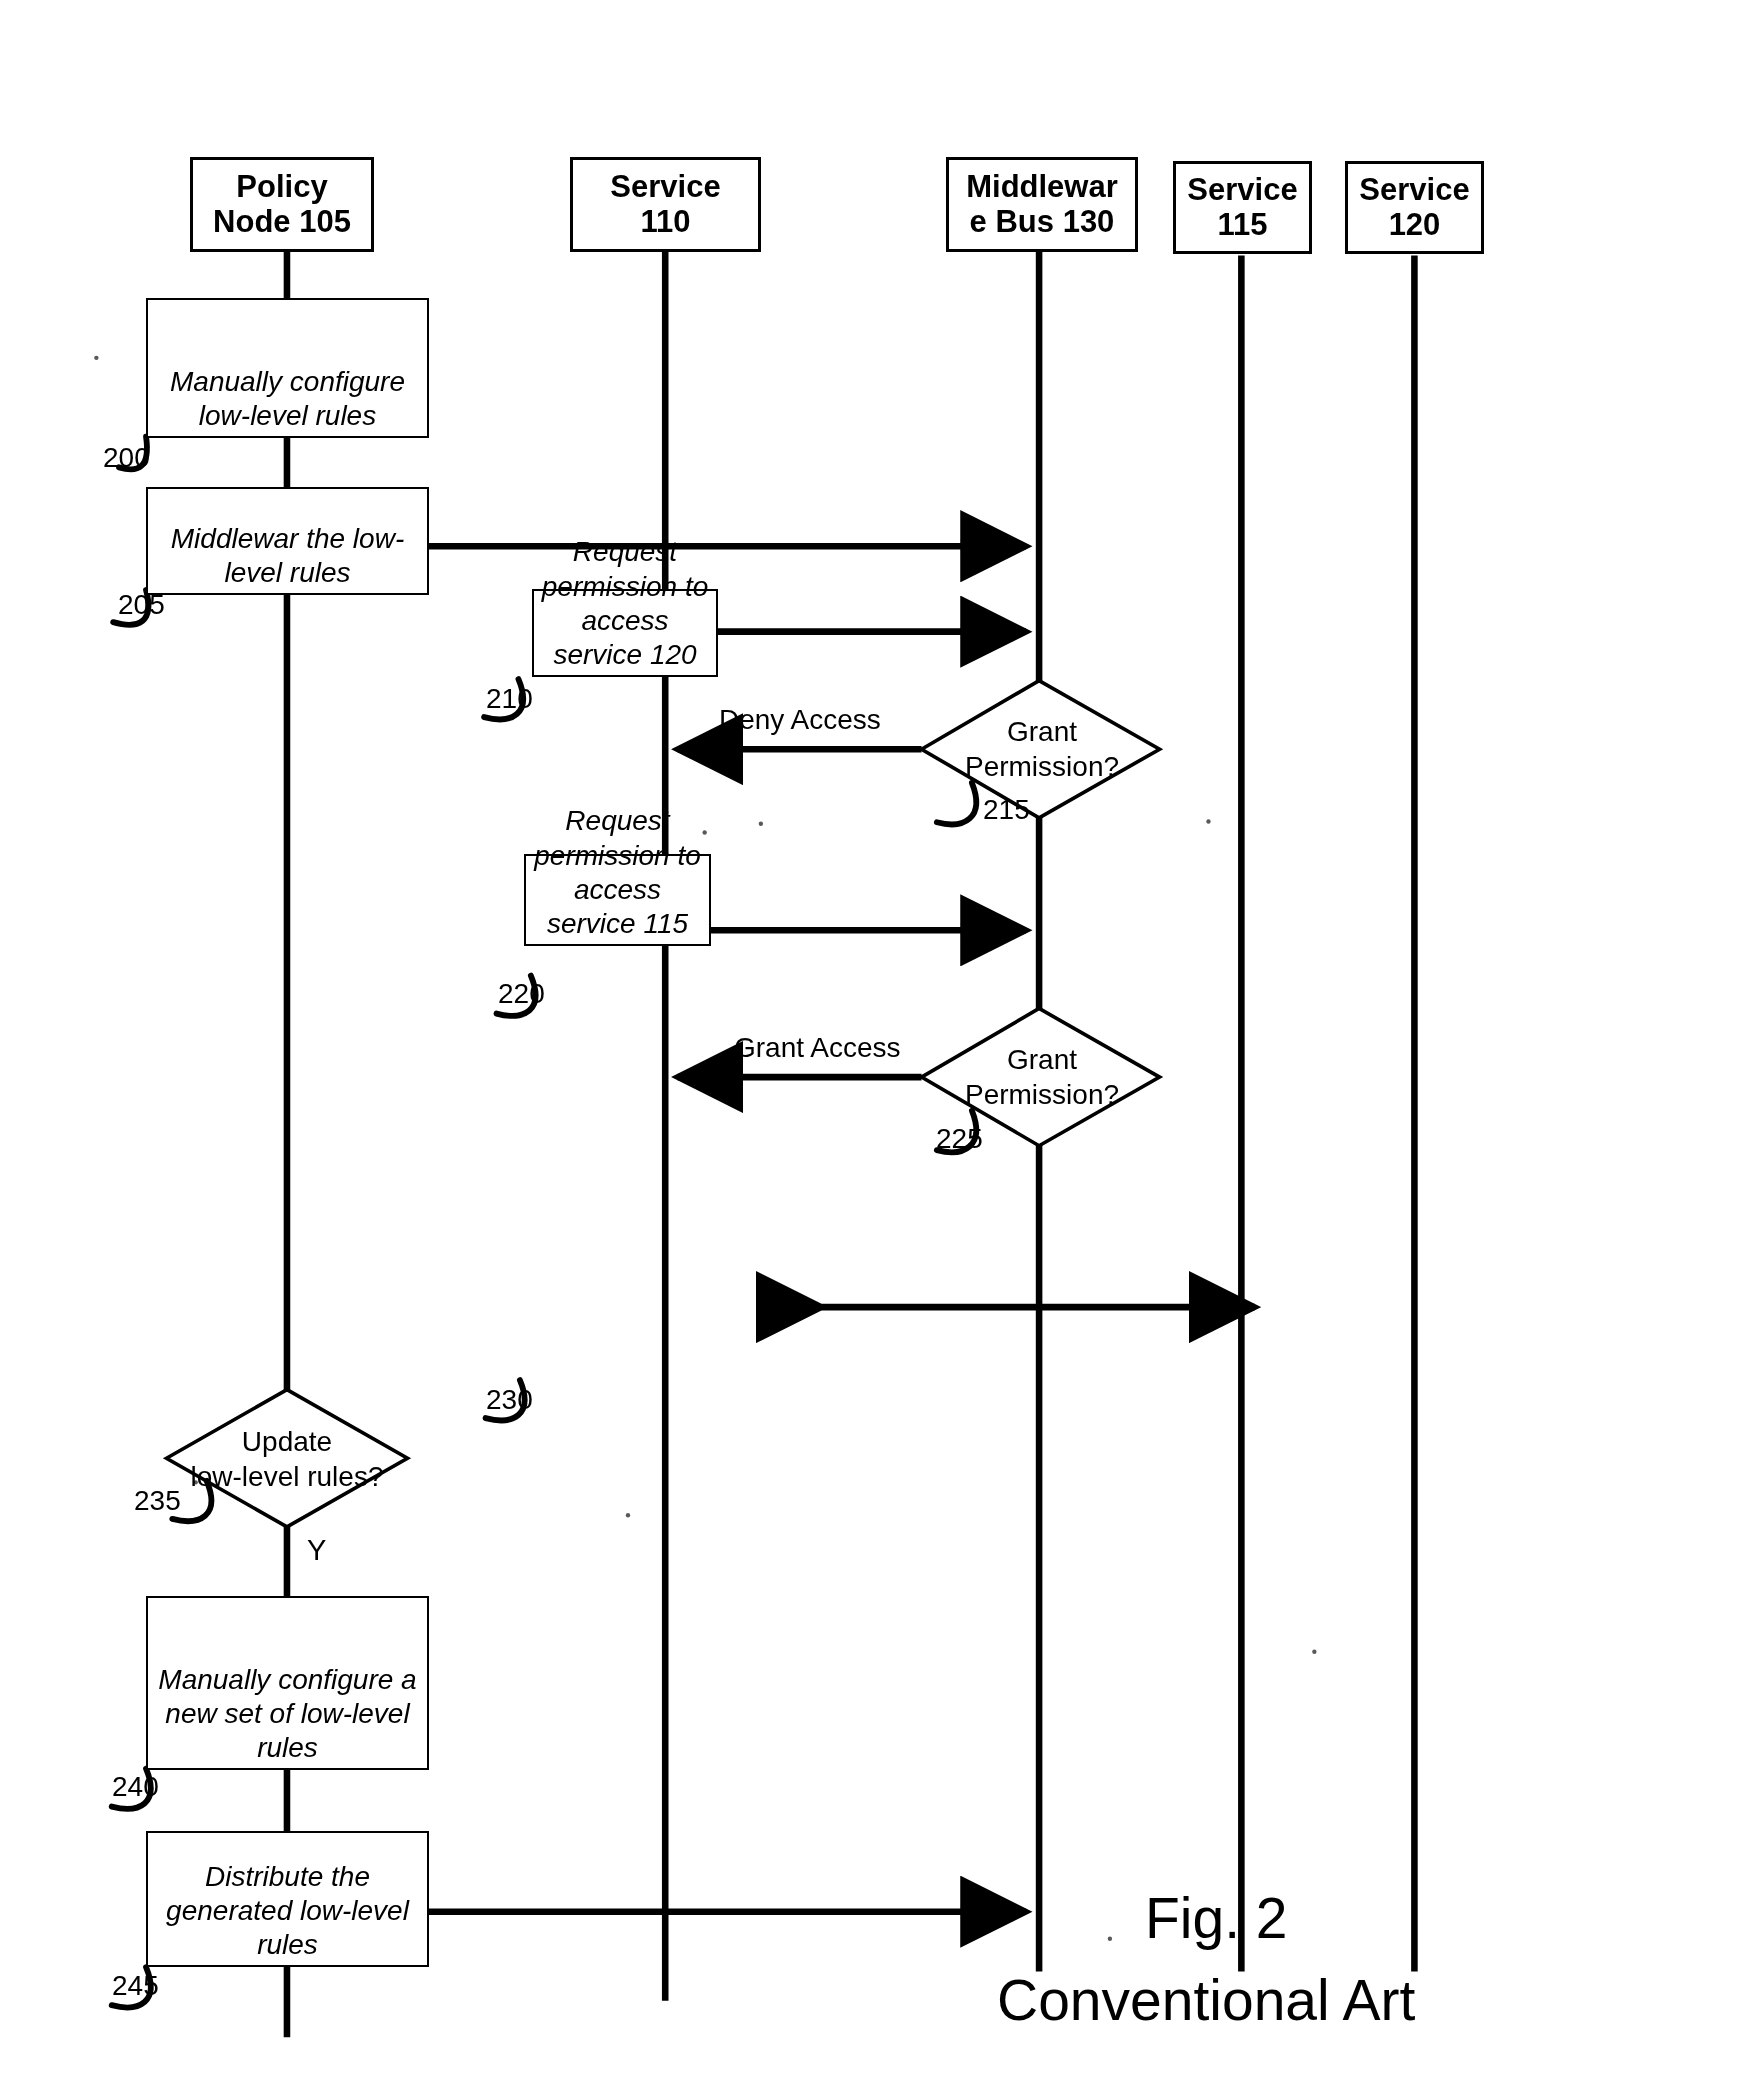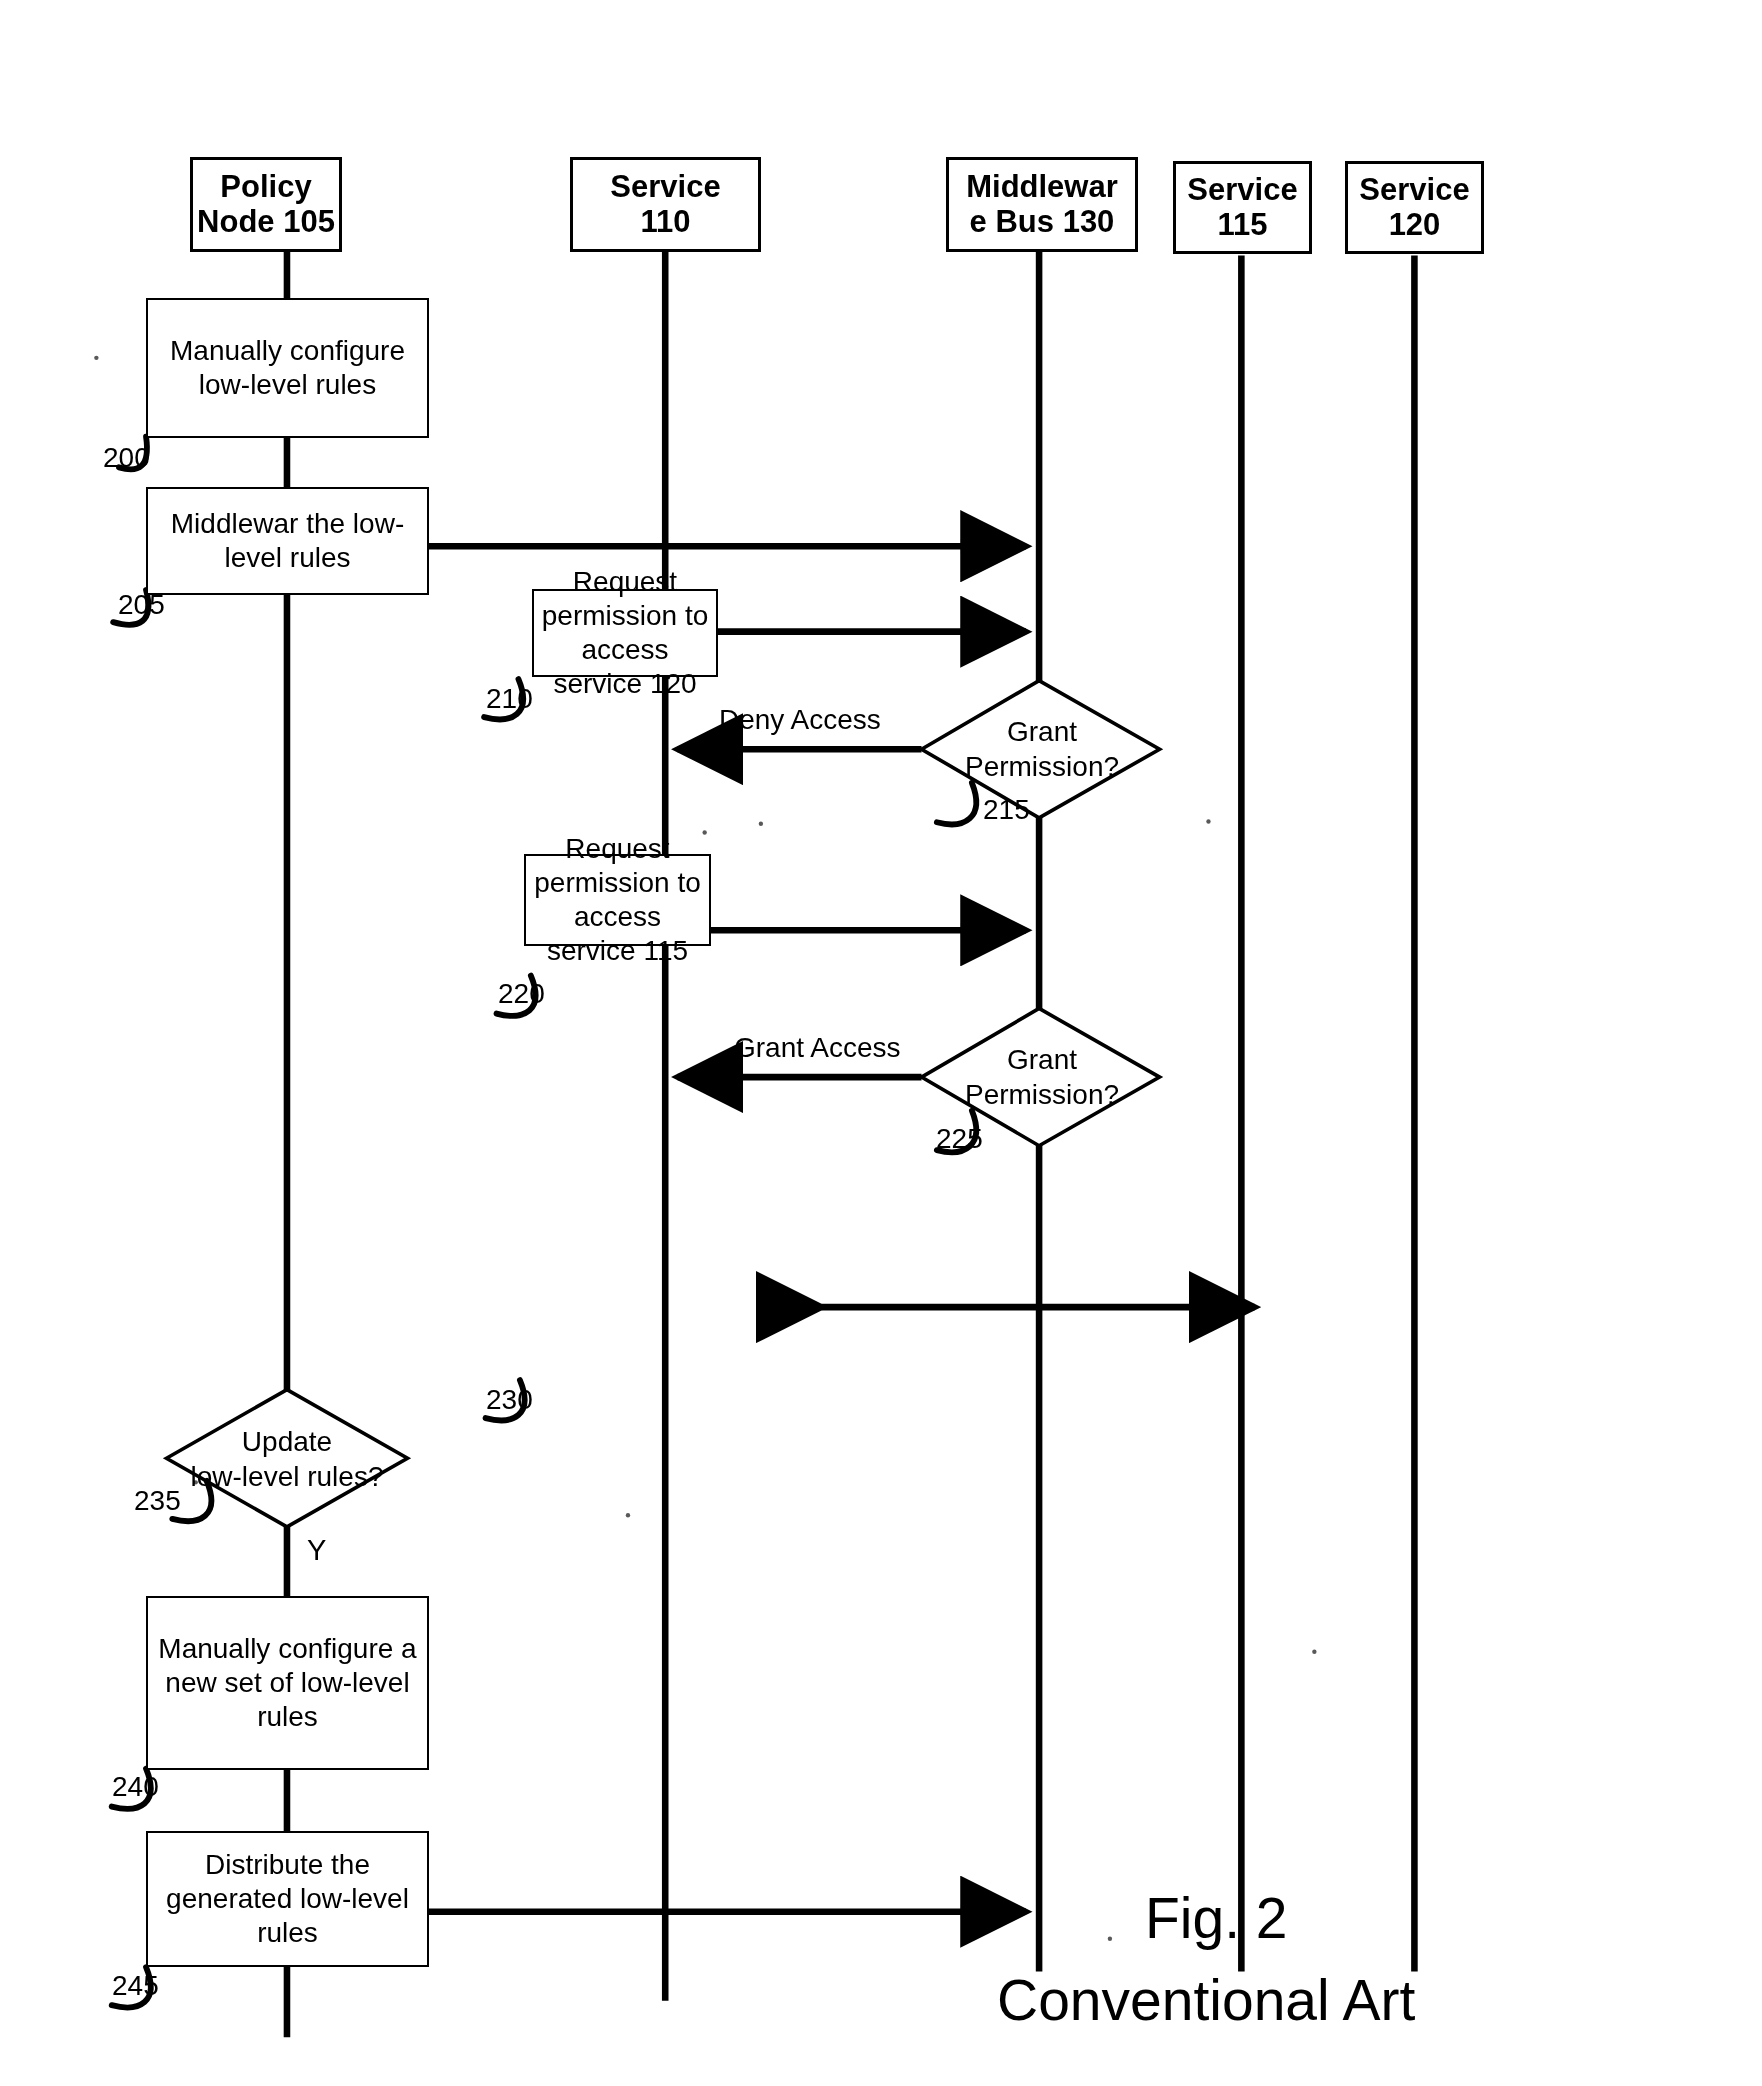--- a/index.html
+++ b/index.html
@@ -8,22 +8,22 @@
   svg#canvas{position:absolute;left:0;top:0;width:1762px;height:2087px;}
 
   .lane-header{
     position:absolute;border:3.7px solid #000;background:#fff;
     display:flex;flex-direction:column;align-items:center;justify-content:center;
     font-weight:bold;line-height:1.12;text-align:center;font-size:31px;
     box-sizing:border-box;
   }
   .proc-box{
     position:absolute;border:2.2px solid #000;background:#fff;
-    display:flex;align-items:center;justify-content:center;text-align:center;
-    font-size:28px;line-height:1.22;box-sizing:border-box;padding:2.9px 7.3px;
+    display:flex;align-items:flex-end;justify-content:center;text-align:center;
+    font-size:28px;line-height:1.22;box-sizing:border-box;padding:2.9px 7.3px;font-style:italic;
   }
   .diamond-label{
     position:absolute;display:flex;align-items:center;justify-content:center;
     text-align:center;font-size:28px;line-height:1.22;
   }
   .edge-label{
     position:absolute;font-size:28px;line-height:1.1;white-space:nowrap;
   }
   .refnum{
     position:absolute;font-size:28px;line-height:1;white-space:nowrap;margin-left:39px;
@@ -97,21 +97,21 @@
       <circle cx="1655" cy="1125" r="3"></circle>
       <circle cx="965" cy="1140" r="3"></circle>
       <circle cx="268" cy="2030" r="3"></circle>
       <circle cx="1800" cy="2262" r="3"></circle>
       <circle cx="1520" cy="2655" r="3"></circle>
       <circle cx="1325" cy="770" r="3"></circle>
       <circle cx="860" cy="2075" r="3"></circle>
     </g>
   </svg>
 
-  <div class="lane-header" style="left:190px;top:157px;width:152px;height:95px;align-items:center;">
+  <div class="lane-header" style="left:190px;top:157px;width:184px;height:95px;align-items:center;">
     <span>Policy</span>
     <span>Node 105</span>
   </div>
 
   <div class="lane-header" style="left:570px;top:157px;width:191px;height:95px;">
     <span>Service</span>
     <span>110</span>
   </div>
 
   <div class="lane-header" style="left:946px;top:157px;width:192px;height:95px;">

